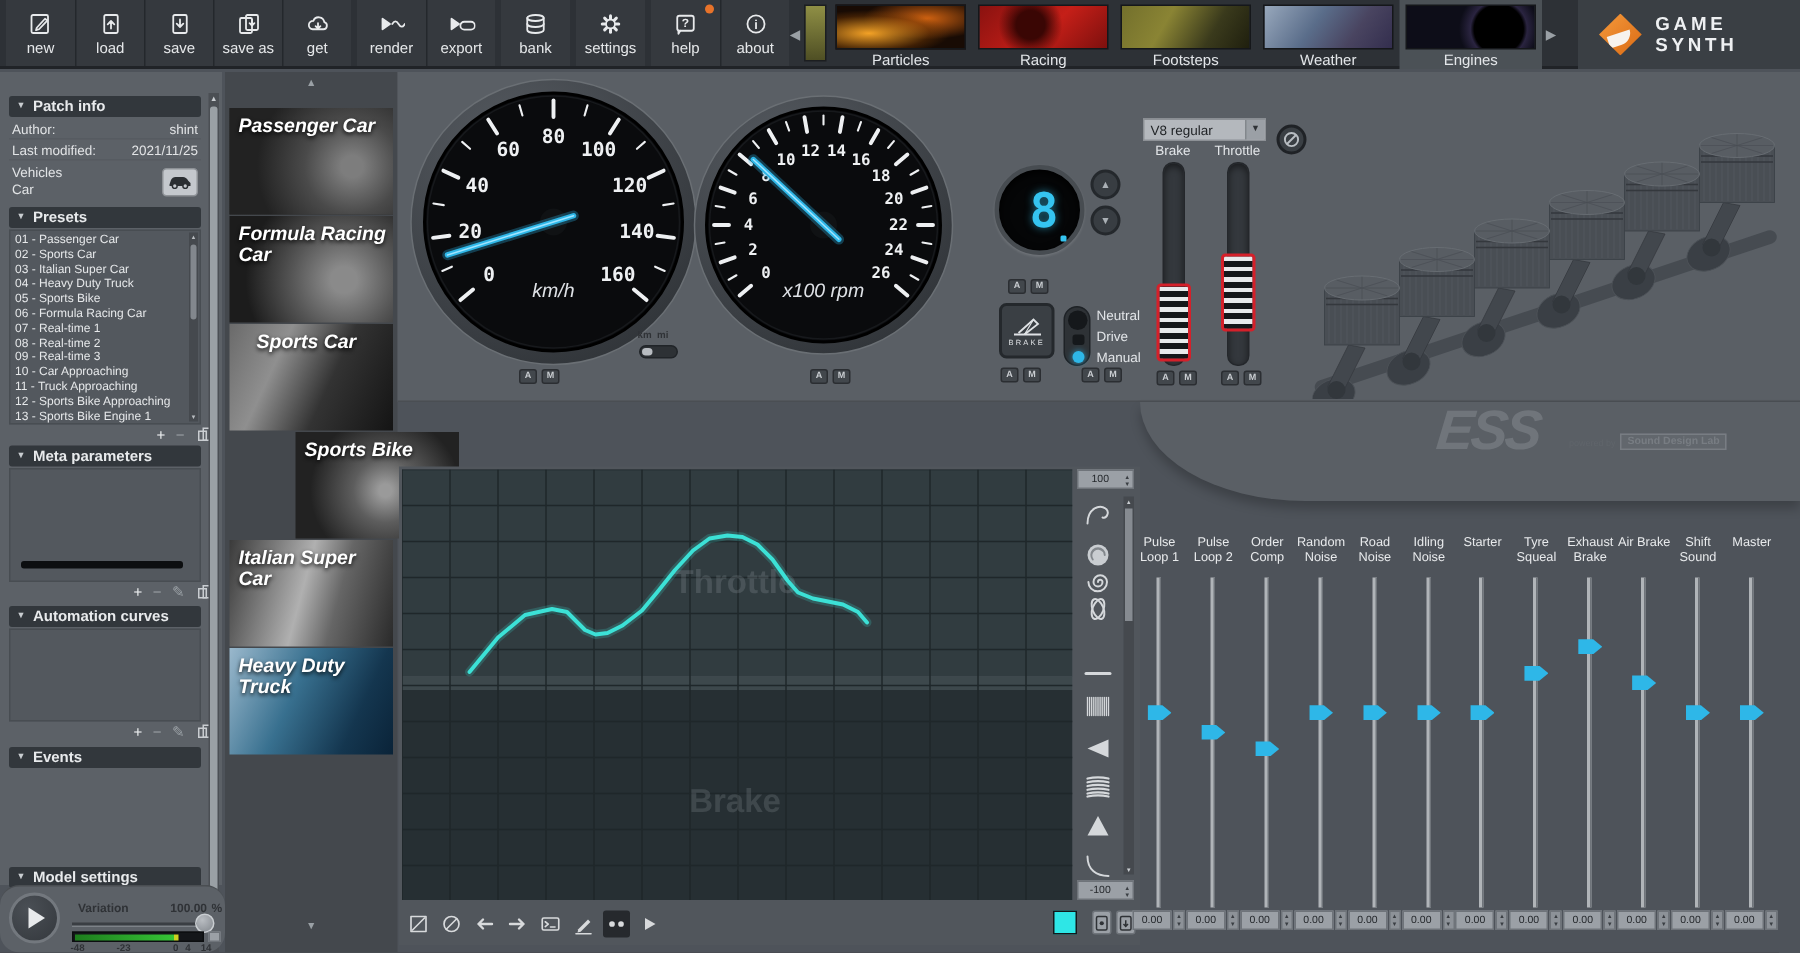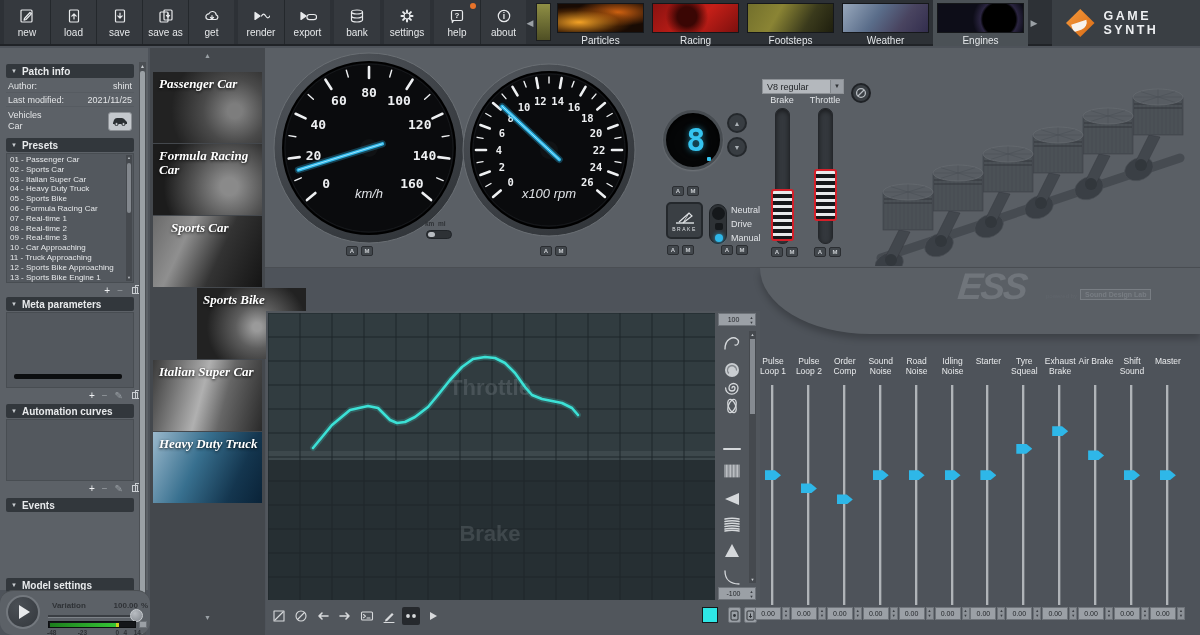--- a/index.html
+++ b/index.html
@@ -68,21 +68,21 @@
   #meter { position:absolute; left:48px; top:30px; width:88px; height:7px; background:#141619; border:1px solid #0c0e10; }
   #meter .fill { position:absolute; left:1px; top:1px; height:4px; width:66px; background:linear-gradient(90deg,#1d7d1d,#36c536); }
   #meter .peak { position:absolute; left:67px; top:1px; height:4px; width:3px; background:#cdd21f; }
   #meter-box { position:absolute; left:139px; top:30px; width:8px; height:7px; background:#9ba0a6; border:1px solid #6f747a; cursor:pointer; }
   #meter-ticks { position:absolute; left:44px; top:38px; width:102px; height:7px; font-size:6.5px; color:#2f3236; font-weight:bold; }
   #meter-ticks span { position:absolute; top:0; }
 
   
   #vehiclecol { position:absolute; left:150px; top:48px; width:115px; height:587px; background:#44484d; }
   .vscroll { position:absolute; left:0; width:115px; height:10px; display:flex; justify-content:center; color:#9aa0a5; font-size:7px; cursor:pointer; }
-  .veh { position:absolute; left:3px; width:109px; height:71px; cursor:pointer;font-family:Liberation Serif, serif; }
+  .veh { position:absolute; left:3px; width:109px; height:71px; cursor:pointer; }
   .veh .vlabel { font-style:italic; font-weight:bold; font-size:13px; line-height:1.08; color:#fff; padding:5px 0 0 6px; text-shadow:0 1px 3px rgba(0,0,0,.9); }
   .v0 { background:radial-gradient(circle at 75% 55%, #7d7d7d 8%, #4a4a4a 35%, #222 70%), #2a2a2a; }
   .v1 { background:radial-gradient(circle at 70% 60%, #8a8a8a 10%, #555 40%, #1c1c1c 75%); }
   .v2 { background:linear-gradient(115deg,#6a6a6a,#8f8f8f 30%,#333 60%,#141414); }
   .v3 { background:radial-gradient(circle at 55% 55%, #9a9a9a 6%, #5d5d5d 30%, #222 70%);margin-left:44px; }
   .v4 { background:linear-gradient(105deg,#3a3a3a,#b0b0b0 45%,#666 65%,#2a2a2a); }
   .v5 { background:linear-gradient(115deg,#9ab8cc,#38708f 40%,#14364f 75%,#0a2338); }
 
   
   #dashboard { position:absolute; left:265px; top:48px; width:935px; height:220px; background:#5a5f65; border-bottom:1px solid #4a4e53; }
@@ -1008,21 +1008,21 @@
         <div class="mspin">▲<br>▼</div>
       </div>
       <div class="mcol" style="left: 64.8px;">
         <div class="mlab">Order Comp</div>
         <div class="mtrack"></div>
         <div class="mhandle" style="top: 154.4px;"></div>
         <div class="mval">0.00</div>
         <div class="mspin">▲<br>▼</div>
       </div>
       <div class="mcol" style="left: 100.7px;">
-        <div class="mlab">Sound Noise</div>
+        <div class="mlab">Random Noise</div>
         <div class="mtrack"></div>
         <div class="mhandle" style="top: 130.2px;"></div>
         <div class="mval">0.00</div>
         <div class="mspin">▲<br>▼</div>
       </div>
       <div class="mcol" style="left: 136.6px;">
         <div class="mlab">Road Noise</div>
         <div class="mtrack"></div>
         <div class="mhandle" style="top: 130.2px;"></div>
         <div class="mval">0.00</div>

